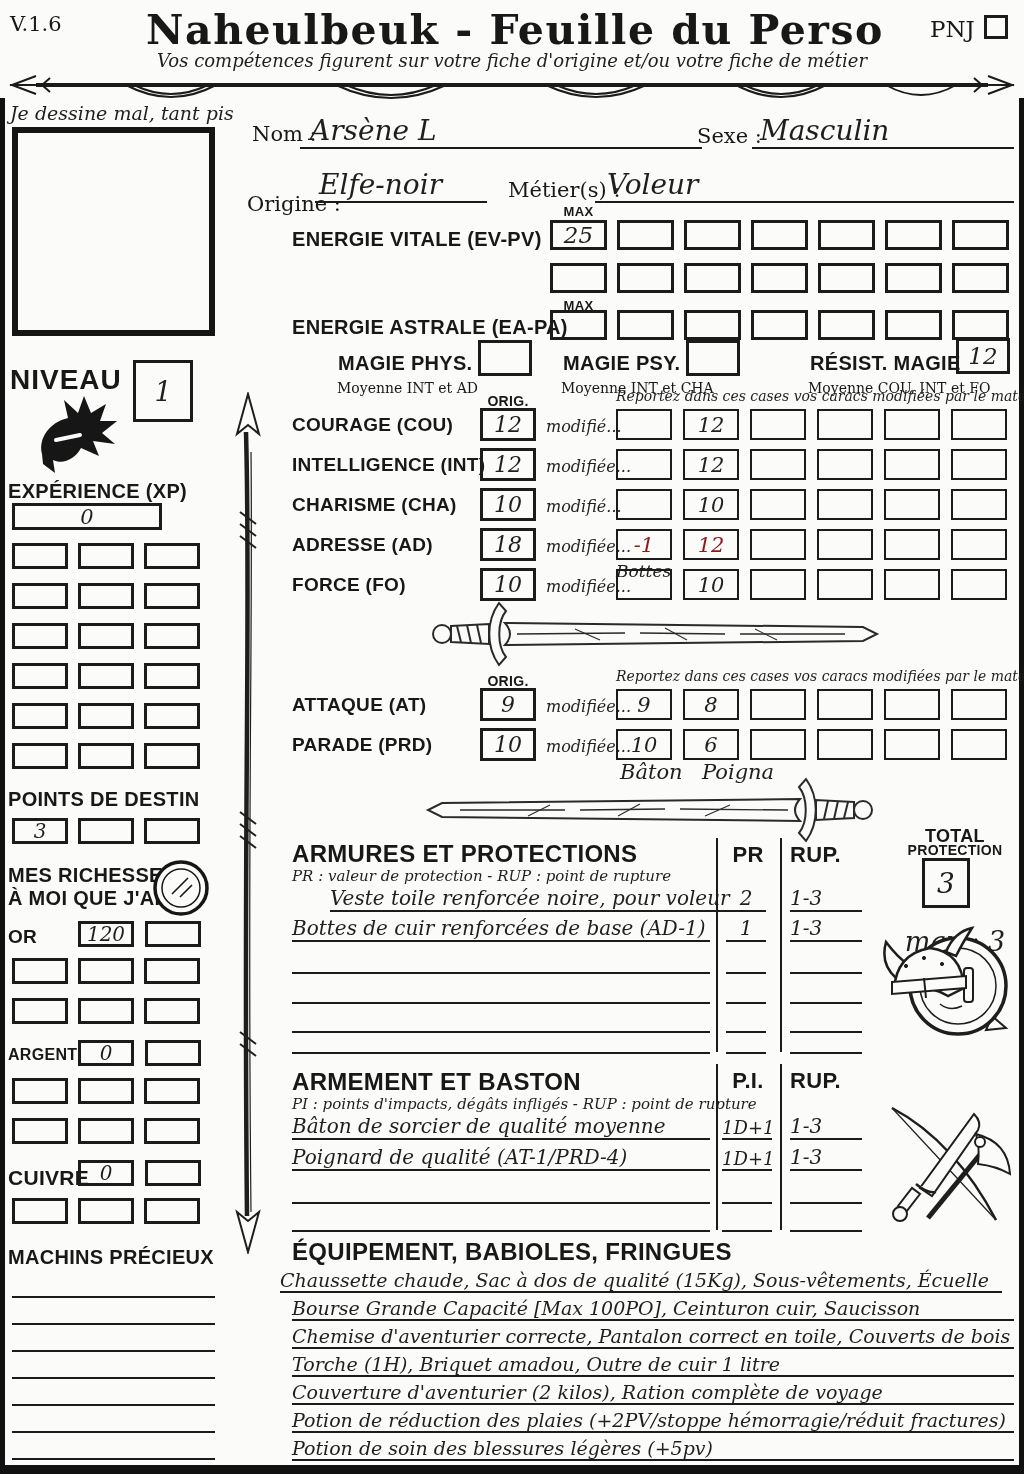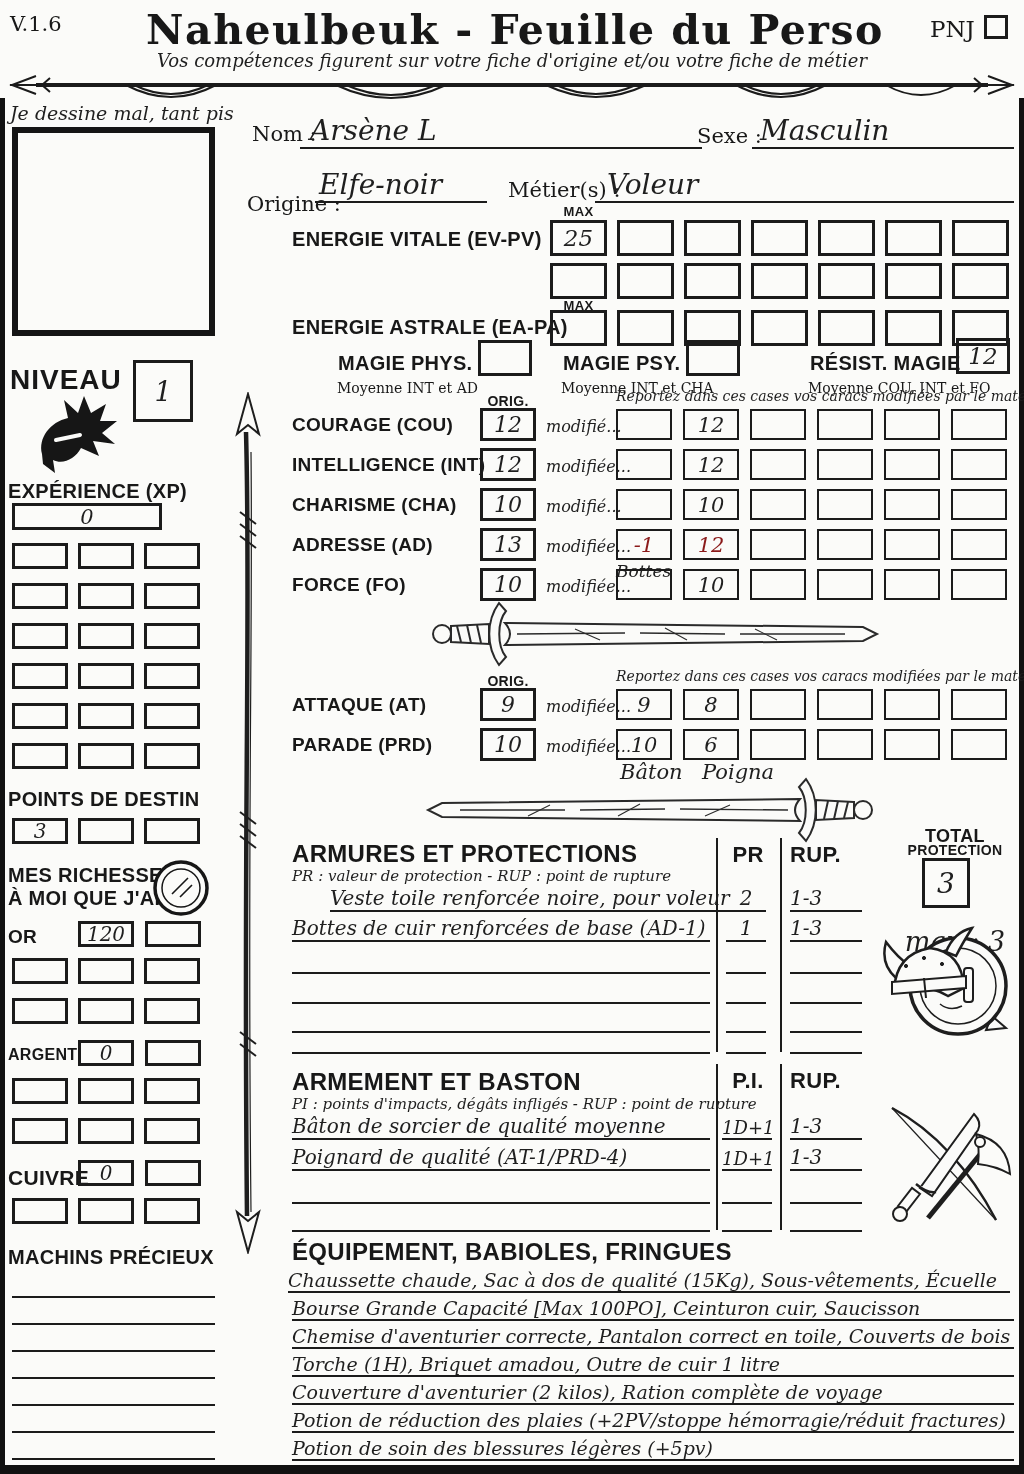--- a/index.html
+++ b/index.html
@@ -6,21 +6,21 @@
   .page{position:relative;width:1024px;height:1474px;background:#fbfbf9;margin:0 auto;overflow:hidden;
         font-family:"Liberation Sans",sans-serif;color:#181818;}
   .abs{position:absolute;}
   .hd{font-family:"Liberation Sans",sans-serif;font-weight:bold;color:#181818;letter-spacing:.3px;white-space:nowrap;}
   .serif{font-family:"DejaVu Serif",serif;color:#181818;white-space:nowrap;}
   .hand{font-family:"DejaVu Serif",serif;font-style:italic;color:#1f1f1f;white-space:nowrap;}
   .red{color:#8b1a1a;}
   .bx{box-sizing:border-box;background:transparent;border:3px solid #1b1b1b;display:flex;align-items:center;justify-content:center;}
   .mbx{box-sizing:border-box;border:2px solid #1b1b1b;display:flex;align-items:center;justify-content:center;}
   .row{position:absolute;display:flex;gap:11px;}
-  .ebx{width:57px;height:36px;}
+  .ebx{width:57px;height:30px;}
   .sbx{width:56px;height:33px;}
   .mb{width:56px;height:31px;}
   .lbx{width:56px;height:26px;}
   .vfield{position:absolute;border-bottom:2px solid #1b1b1b;display:flex;align-items:flex-end;}
   .vsep{position:absolute;width:0;border-left:2px solid #1b1b1b;}
   .cellu{position:absolute;border-bottom:2px solid #1b1b1b;display:flex;align-items:flex-end;}
   .frame{position:absolute;left:0;top:98px;width:1024px;height:1376px;box-sizing:border-box;
          border-left:5px solid #111;border-right:5px solid #111;border-bottom:9px solid #111;pointer-events:none;}
   svg{display:block;}
 </style>
@@ -178,21 +178,21 @@
         <span class="hand" style="font-size:21px;">10</span>
       </div>
     <div class="mbx mb"></div>
       <div class="mbx mb"></div>
     <div class="mbx mb"></div>
       <div class="mbx mb"></div>
   </div>
 
   <div class="abs hd" style="left:292px;top:534px;font-size:19px;">ADRESSE (AD)</div>
   <div class="bx abs sbx" style="left:480px;top:528px;">
-      <span class="hand" style="font-size:22px;">13</span>
+      <span class="hand" style="font-size:22px;">18</span>
     </div>
   <div class="abs hand" style="left:546px;top:537px;font-size:16px;">modifiée...</div>
   <div class="row" style="left:616px;top:529px;">
     <div class="mbx mb">
         <span class="hand red" style="font-size:21px;">-1</span>
       </div>
     <div class="mbx mb">
         <span class="hand red" style="font-size:21px;">12</span>
       </div>
     <div class="mbx mb"></div>
@@ -535,21 +535,21 @@
           <circle cx="24" cy="116" r="7" stroke-width="2"></circle>
           <path d="M52,120 L106,54" stroke-width="5"></path>
           <path d="M100,36 Q132,44 134,76 Q120,68 102,66 Q104,50 100,36 Z" stroke-width="2"></path>
           <circle cx="104" cy="44" r="5" stroke-width="2"></circle>
         </g>
       </g>
     </svg>
   </div>
 
   <div class="abs hd" style="left:292px;top:1238px;font-size:24px;">ÉQUIPEMENT, BABIOLES, FRINGUES</div>
-  <div class="cellu" style="left:288px;top:1264px;width:722px;height:27px;">
+  <div class="cellu" style="left:280px;top:1264px;width:722px;height:27px;">
       <span class="hand" style="font-size:19px;">Chaussette chaude, Sac à dos de qualité (15Kg), Sous-vêtements, Écuelle</span>
     </div>
   <div class="cellu" style="left:292px;top:1292px;width:722px;height:27px;">
       <span class="hand" style="font-size:19px;">Bourse Grande Capacité [Max 100PO], Ceinturon cuir, Saucisson</span>
     </div>
   <div class="cellu" style="left:292px;top:1320px;width:722px;height:27px;">
       <span class="hand" style="font-size:19px;">Chemise d'aventurier correcte, Pantalon correct en toile, Couverts de bois</span>
     </div>
   <div class="cellu" style="left:292px;top:1348px;width:722px;height:27px;">
       <span class="hand" style="font-size:19px;">Torche (1H), Briquet amadou, Outre de cuir 1 litre</span>

